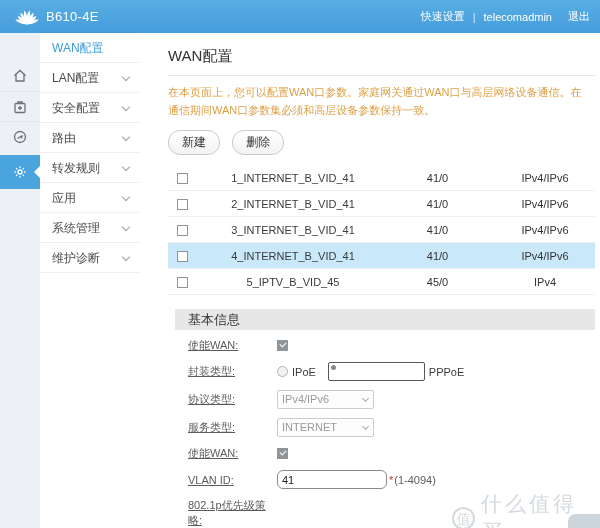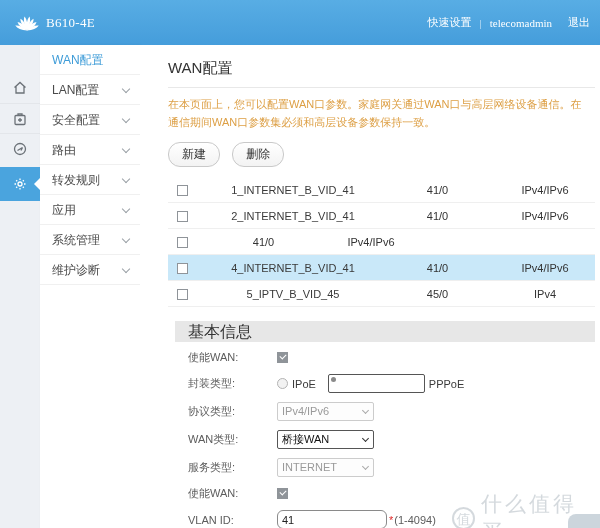--- a/index.html
+++ b/index.html
@@ -3,22 +3,22 @@
 <meta charset="utf-8">
 <style>
   * { margin:0; padding:0; box-sizing:border-box; }
   html,body { width:600px; height:528px; overflow:hidden; }
   body {
     font-family:"Liberation Sans","DejaVu Sans",sans-serif;
     font-size:12px; color:#333; background:#fff; position:relative;
   }
   
   .header {
-    height:45px; background:linear-gradient(180deg,#58ade4,#459ddb);
-    display:flex; align-items:center; padding:8px 10px; color:#fff;font-family:Liberation Serif, serif;
+    height:33px; background:linear-gradient(180deg,#58ade4,#459ddb);
+    display:flex; align-items:center; padding:8px 10px; color:#fff;
   }
   .logo { width:30px; height:22px; margin:0 4px 0 2px; }
   .device-name { font-size:13px; letter-spacing:.3px; }
   .header-right { margin-left:auto; display:flex; align-items:center; font-size:11px; }
   .header-right a { color:#fff; text-decoration:none; cursor:pointer; }
   .hdr-sep { margin:0 8px; opacity:.75; }
   .hdr-user { margin-right:16px; }
   
   .app { display:flex; height:495px; }
   .icon-col { width:40px; background:#edf0f4; flex:none; }
@@ -75,25 +75,25 @@
   }
   .cb.checked { background:#8f9499; border-color:#8f9499; position:relative; }
   .cb.checked::after {
     content:""; position:absolute; left:2px; top:1px; width:5px; height:3px;
     border-left:1.6px solid #fff; border-bottom:1.6px solid #fff; transform:rotate(-45deg);
   }
   .cb.disabled { cursor:default; }
   
   .section-bar {
     margin:14px 0 0 35px; width:420px; height:21px; line-height:21px;
-    background:#e7e7e7; padding-left:13px; font-size:16px; color:#333;
+    background:#e7e7e7; padding-left:13px; font-size:13px; color:#333;
   }
   .form { margin:8px 0 0 48px; font-size:11px; }
   .frow { display:flex; align-items:center; margin-bottom:9px; min-height:14px; }
-  .flabel { width:89px; flex:none; color:#5c5c5c; }
+  .flabel { width:89px; flex:none; color:#5c5c5c;text-decoration:underline; }
   .radio {
     width:11px; height:11px; border:1px solid #b3b3b3; border-radius:50%;
     background:#f2f2f2; display:inline-block; vertical-align:-2px; margin-right:4px; position:relative;
   }
   .radio.sel::after {
     content:""; position:absolute; left:2px; top:2px; width:5px; height:5px;
     border-radius:50%; background:#8a8a8a;
   }
   .rlabel { margin-right:12px; color:#3a3a3a; }
   .sel {
@@ -249,20 +249,21 @@
         <div class="c-proto">IPv4/IPv6</div>
       </div>
       <div class="trow">
         <div class="c-cb"><span class="cb"></span></div>
         <div class="c-name">2_INTERNET_B_VID_41</div>
         <div class="c-vlan">41/0</div>
         <div class="c-proto">IPv4/IPv6</div>
       </div>
       <div class="trow">
         <div class="c-cb"><span class="cb"></span></div>
+        <div class="c-name">3_INTERNET_B_VID_41</div>
         <div class="c-vlan">41/0</div>
         <div class="c-proto">IPv4/IPv6</div>
       </div>
       <div class="trow selected">
         <div class="c-cb"><span class="cb"></span></div>
         <div class="c-name">4_INTERNET_B_VID_41</div>
         <div class="c-vlan">41/0</div>
         <div class="c-proto">IPv4/IPv6</div>
       </div>
       <div class="trow">
@@ -288,27 +289,20 @@
         <span class="rlabel">PPPoE</span>
       </div>
       <div class="frow">
         <span class="flabel">协议类型:</span>
         <span class="sel disabled">
           <span>IPv4/IPv6</span>
           <span class="schev"></span>
         </span>
       </div>
       <div class="frow">
-        <span class="flabel">WAN类型:</span>
-        <span class="sel">
-          <span>桥接WAN</span>
-          <span class="schev"></span>
-        </span>
-      </div>
-      <div class="frow">
         <span class="flabel">服务类型:</span>
         <span class="sel disabled">
           <span>INTERNET</span>
           <span class="schev"></span>
         </span>
       </div>
       <div class="frow">
         <span class="flabel">使能WAN:</span>
         <span class="cb checked disabled"></span>
       </div>

